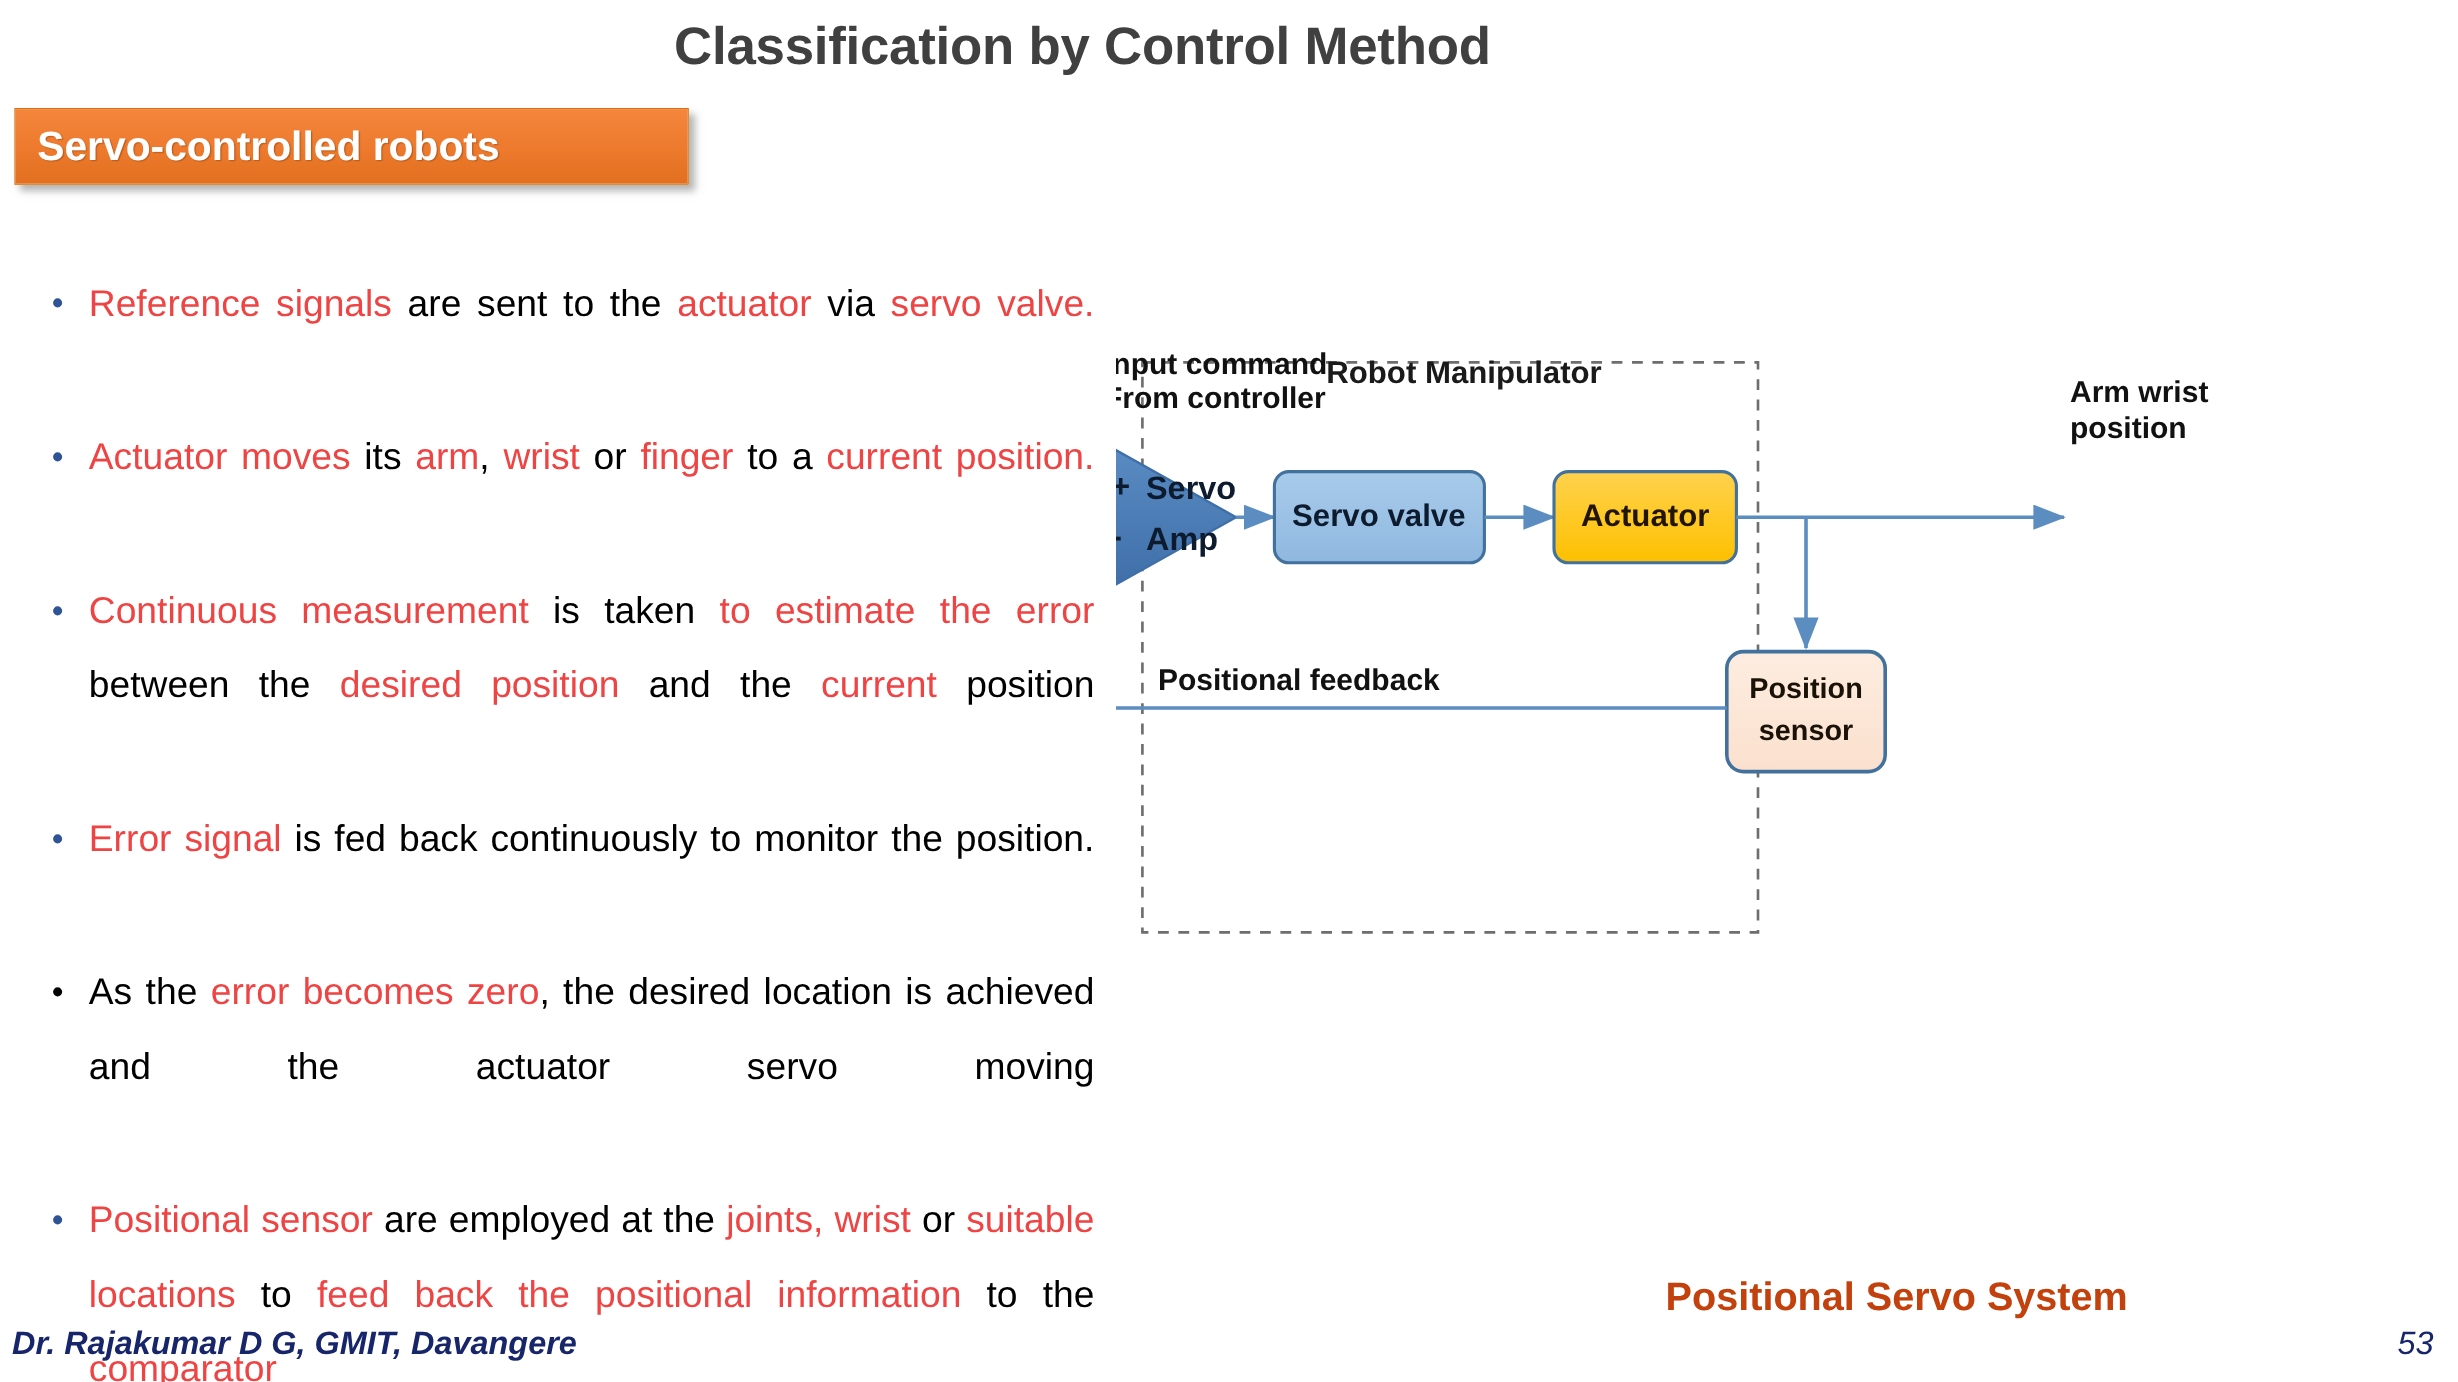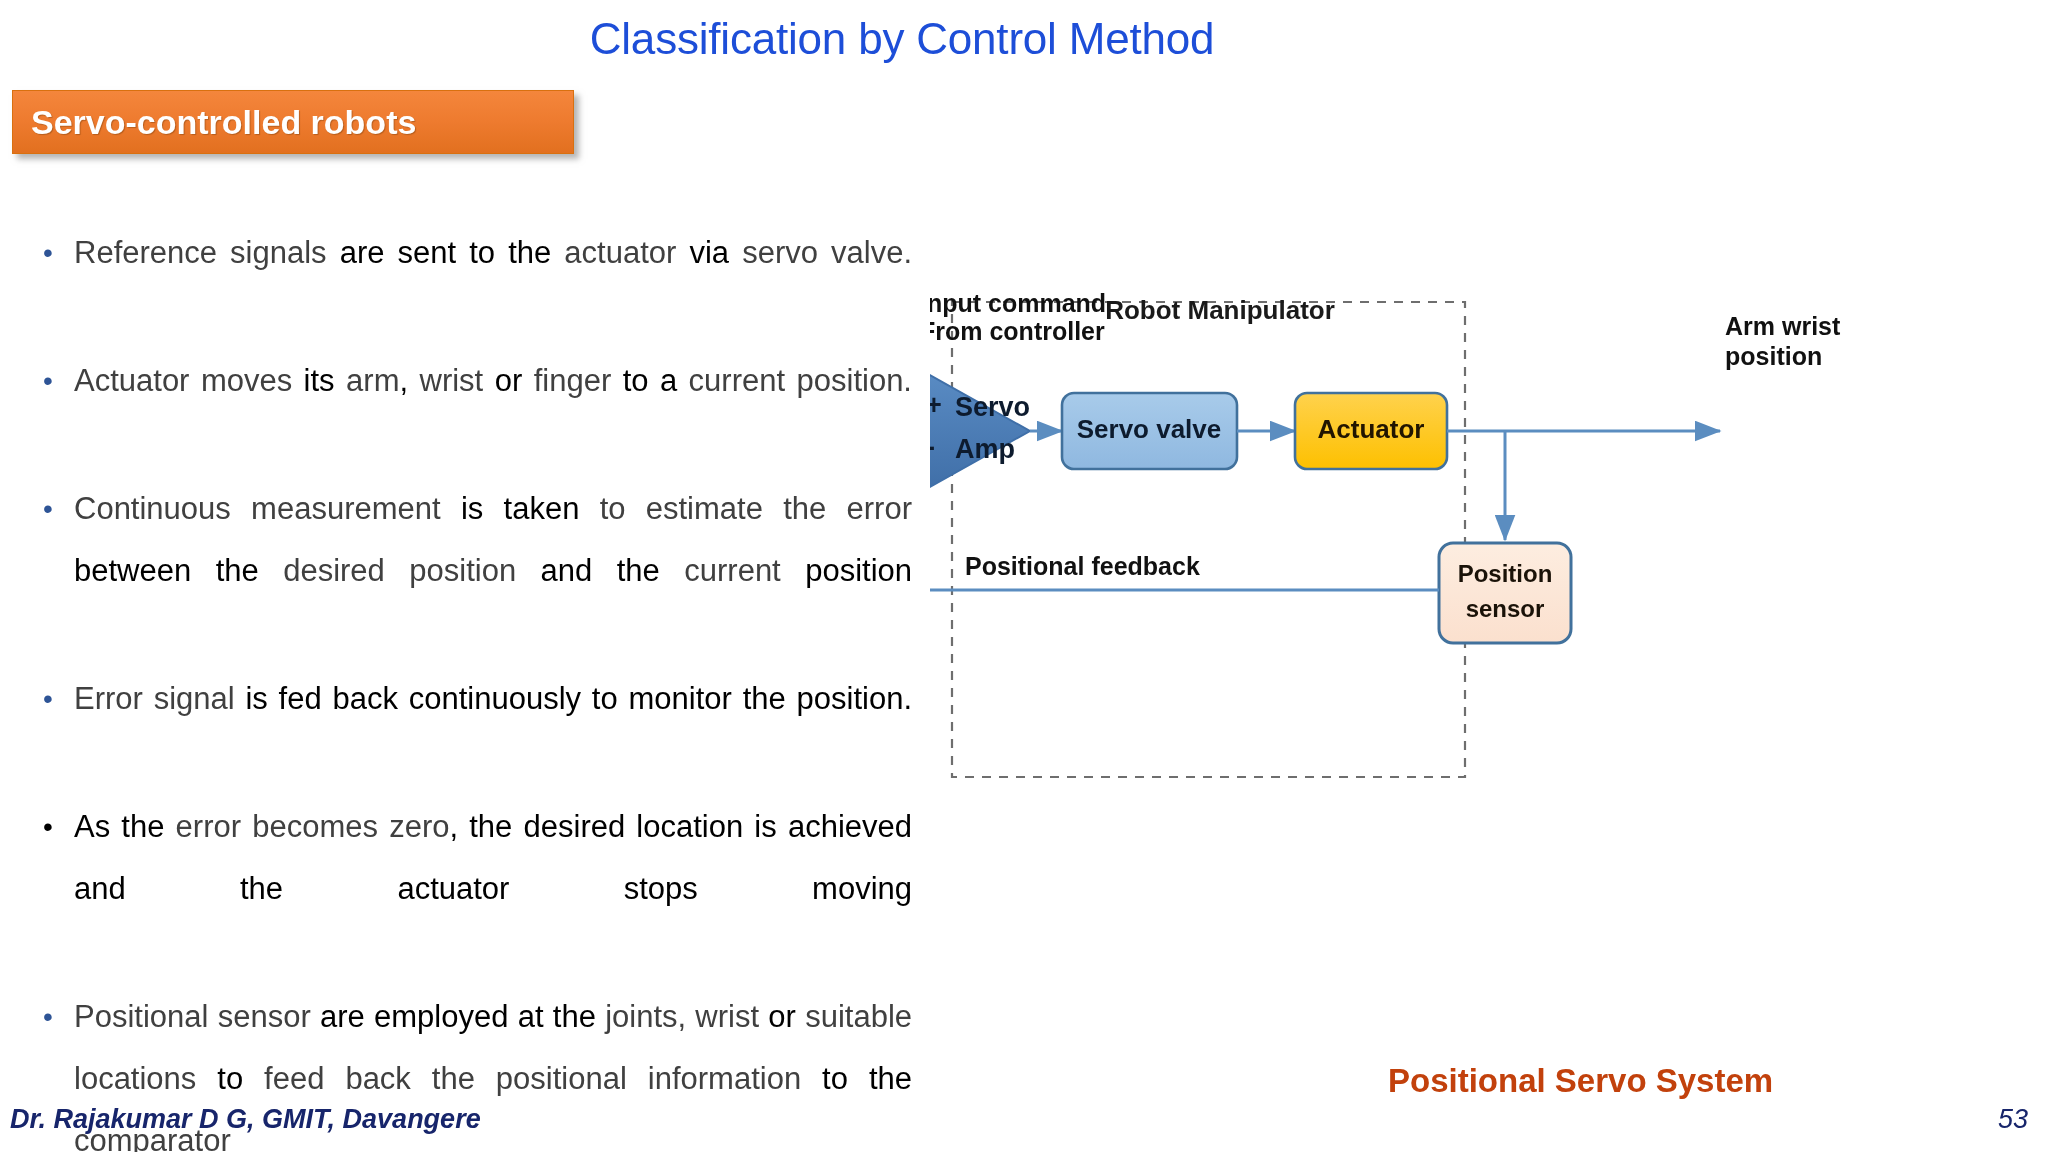--- a/index.html
+++ b/index.html
@@ -17,23 +17,23 @@
   }
 
   
   #slide-title {
     position: absolute;
     left: 0;
     top: 14px;
     width: 1804px;
     text-align: center;
     font-size: 44px;
-    font-weight: normal;
+    font-weight: bold;
     letter-spacing: -0.2px;
-    color: #1d4ed8;
+    color: #404040;
   }
 
   
   #section-badge {
     position: absolute;
     left: 12px;
     top: 90px;
     width: 560px;
     height: 62px;
     background: linear-gradient(180deg, #F4863C 0%, #EE7B2F 48%, #E2701F 100%);
@@ -72,21 +72,21 @@
   }
   .bullet-marker.dark { color: #000000; }
   .bullet-text {
     flex: 1 1 auto;
     font-size: 31px;
     line-height: 62px;
     text-align: justify;
     text-justify: inter-word;
     color: #000000;
   }
-  .bullet-text .hl { color: #404040; }
+  .bullet-text .hl { color: #ef4444; }
   .bullet-text::after {
     content: "";
     display: inline-block;
     width: 100%;
     height: 0;
   }
 
   
   #footer-author {
     position: absolute;
@@ -147,21 +147,21 @@
     <div class="bullet-row">
       <span class="bullet-marker">•</span>
       <span class="bullet-text"><span class="hl">Continuous measurement</span><span> is taken </span><span class="hl">to estimate the error</span><span> between the </span><span class="hl">desired position</span><span> and the </span><span class="hl">current</span><span> position</span></span>
     </div>
     <div class="bullet-row">
       <span class="bullet-marker">•</span>
       <span class="bullet-text"><span class="hl">Error signal</span><span> is fed back continuously to monitor the position.</span></span>
     </div>
     <div class="bullet-row">
       <span class="bullet-marker dark">•</span>
-      <span class="bullet-text"><span>As the </span><span class="hl">error becomes zero</span><span>, the desired location is achieved and the actuator stops moving</span></span>
+      <span class="bullet-text"><span>As the </span><span class="hl">error becomes zero</span><span>, the desired location is achieved and the actuator servo moving</span></span>
     </div>
     <div class="bullet-row">
       <span class="bullet-marker">•</span>
       <span class="bullet-text"><span class="hl">Positional sensor</span><span> are employed at the </span><span class="hl">joints, wrist</span><span> or </span><span class="hl">suitable locations</span><span> to </span><span class="hl">feed back the positional information</span><span> to the </span><span class="hl">comparator</span></span>
     </div>
   </div>
 
 <div id="diagram">
   <svg width="1118" height="700" viewBox="0 0 1118 700" xmlns="http://www.w3.org/2000/svg">
     <defs>

